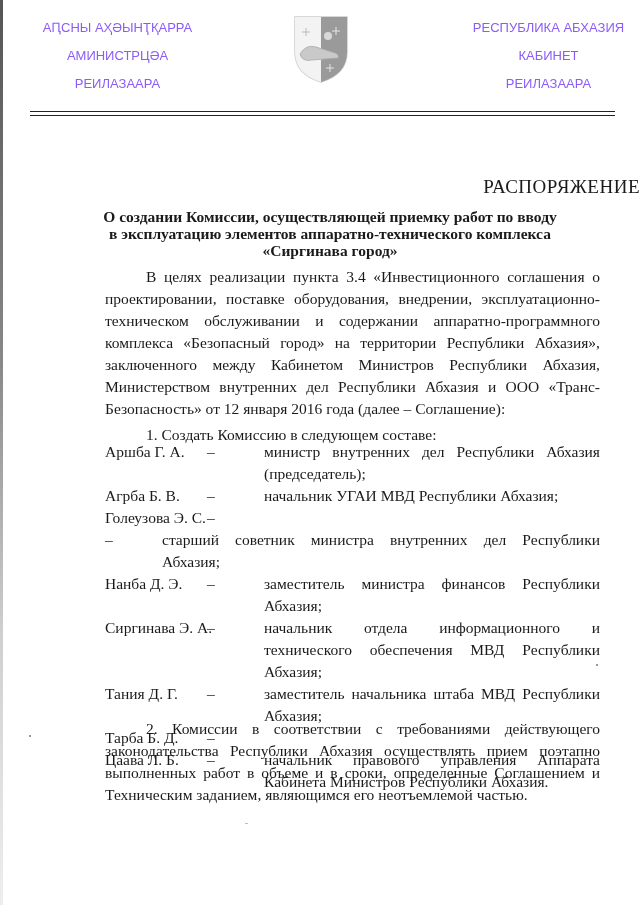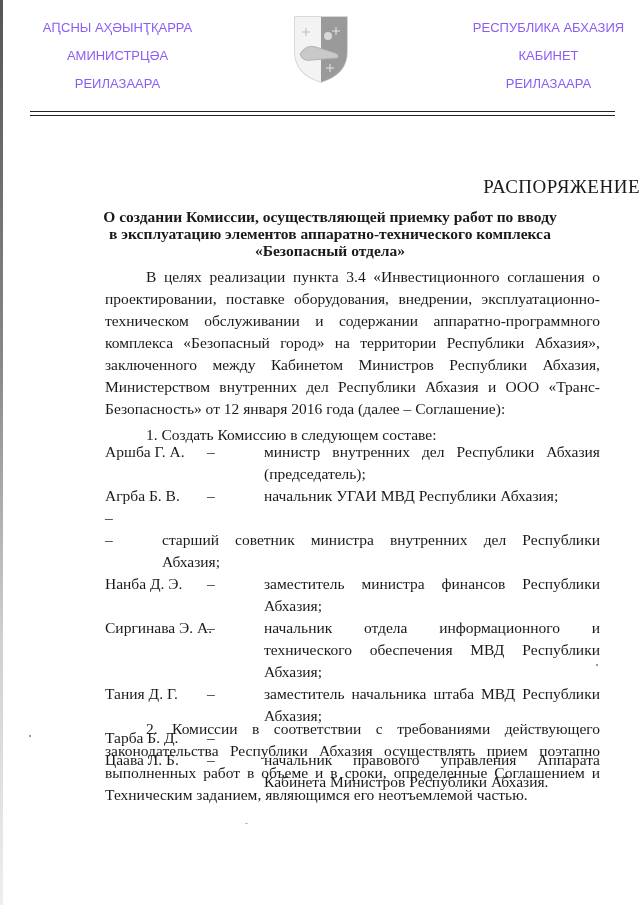--- a/index.html
+++ b/index.html
@@ -81,21 +81,21 @@
 
 <div class="hdr hdr-right">
   <div>РЕСПУБЛИКА АБХАЗИЯ</div>
   <div>КАБИНЕТ</div>
   <div>РЕИЛАЗААРА</div>
 </div>
 
 <div class="rule"></div>
 
 <div class="title">РАСПОРЯЖЕНИЕ</div>
-<div class="subject">О создании Комиссии, осуществляющей приемку работ по вводу в эксплуатацию элементов аппаратно-технического комплекса «Безопасный отдела»</div>
+<div class="subject">О создании Комиссии, осуществляющей приемку работ по вводу в эксплуатацию элементов аппаратно-технического комплекса «Сиргинава город»</div>
 
 <div class="body p1">
   <p>В целях реализации пункта 3.4 «Инвестиционного соглашения о проектировании, поставке оборудования, внедрении, эксплуатационно-техническом обслуживании и содержании аппаратно-программного комплекса «Безопасный город» на территории Республики Абхазия», заключенного между Кабинетом Министров Республики Абхазия, Министерством внутренних дел Республики Абхазия и ООО «Транс-Безопасность» от 12 января 2016 года (далее – Соглашение):</p>
 </div>
 
 <div class="body p-item1">
   <p>1. Создать Комиссию в следующем составе:</p>
 </div>
 
 <div class="members">
@@ -103,20 +103,21 @@
       <span class="m-name">Аршба Г. А.</span>
       <span class="m-dash">–</span>
       <span class="m-role">министр внутренних дел Республики Абхазия (председатель);</span>
     </div>
   <div class="member">
       <span class="m-name">Агрба Б. В.</span>
       <span class="m-dash">–</span>
       <span class="m-role">начальник УГАИ МВД Республики Абхазия;</span>
     </div>
   <div class="member">
+      <span class="m-name">Голеузова Э. С.</span>
       <span class="m-dash">–</span>
     </div>
   <div class="member">
       <span class="m-dash">–</span>
       <span class="m-role">старший советник министра внутренних дел Республики Абхазия;</span>
     </div>
   <div class="member">
       <span class="m-name">Нанба Д. Э.</span>
       <span class="m-dash">–</span>
       <span class="m-role">заместитель министра финансов Республики Абхазия;</span>

